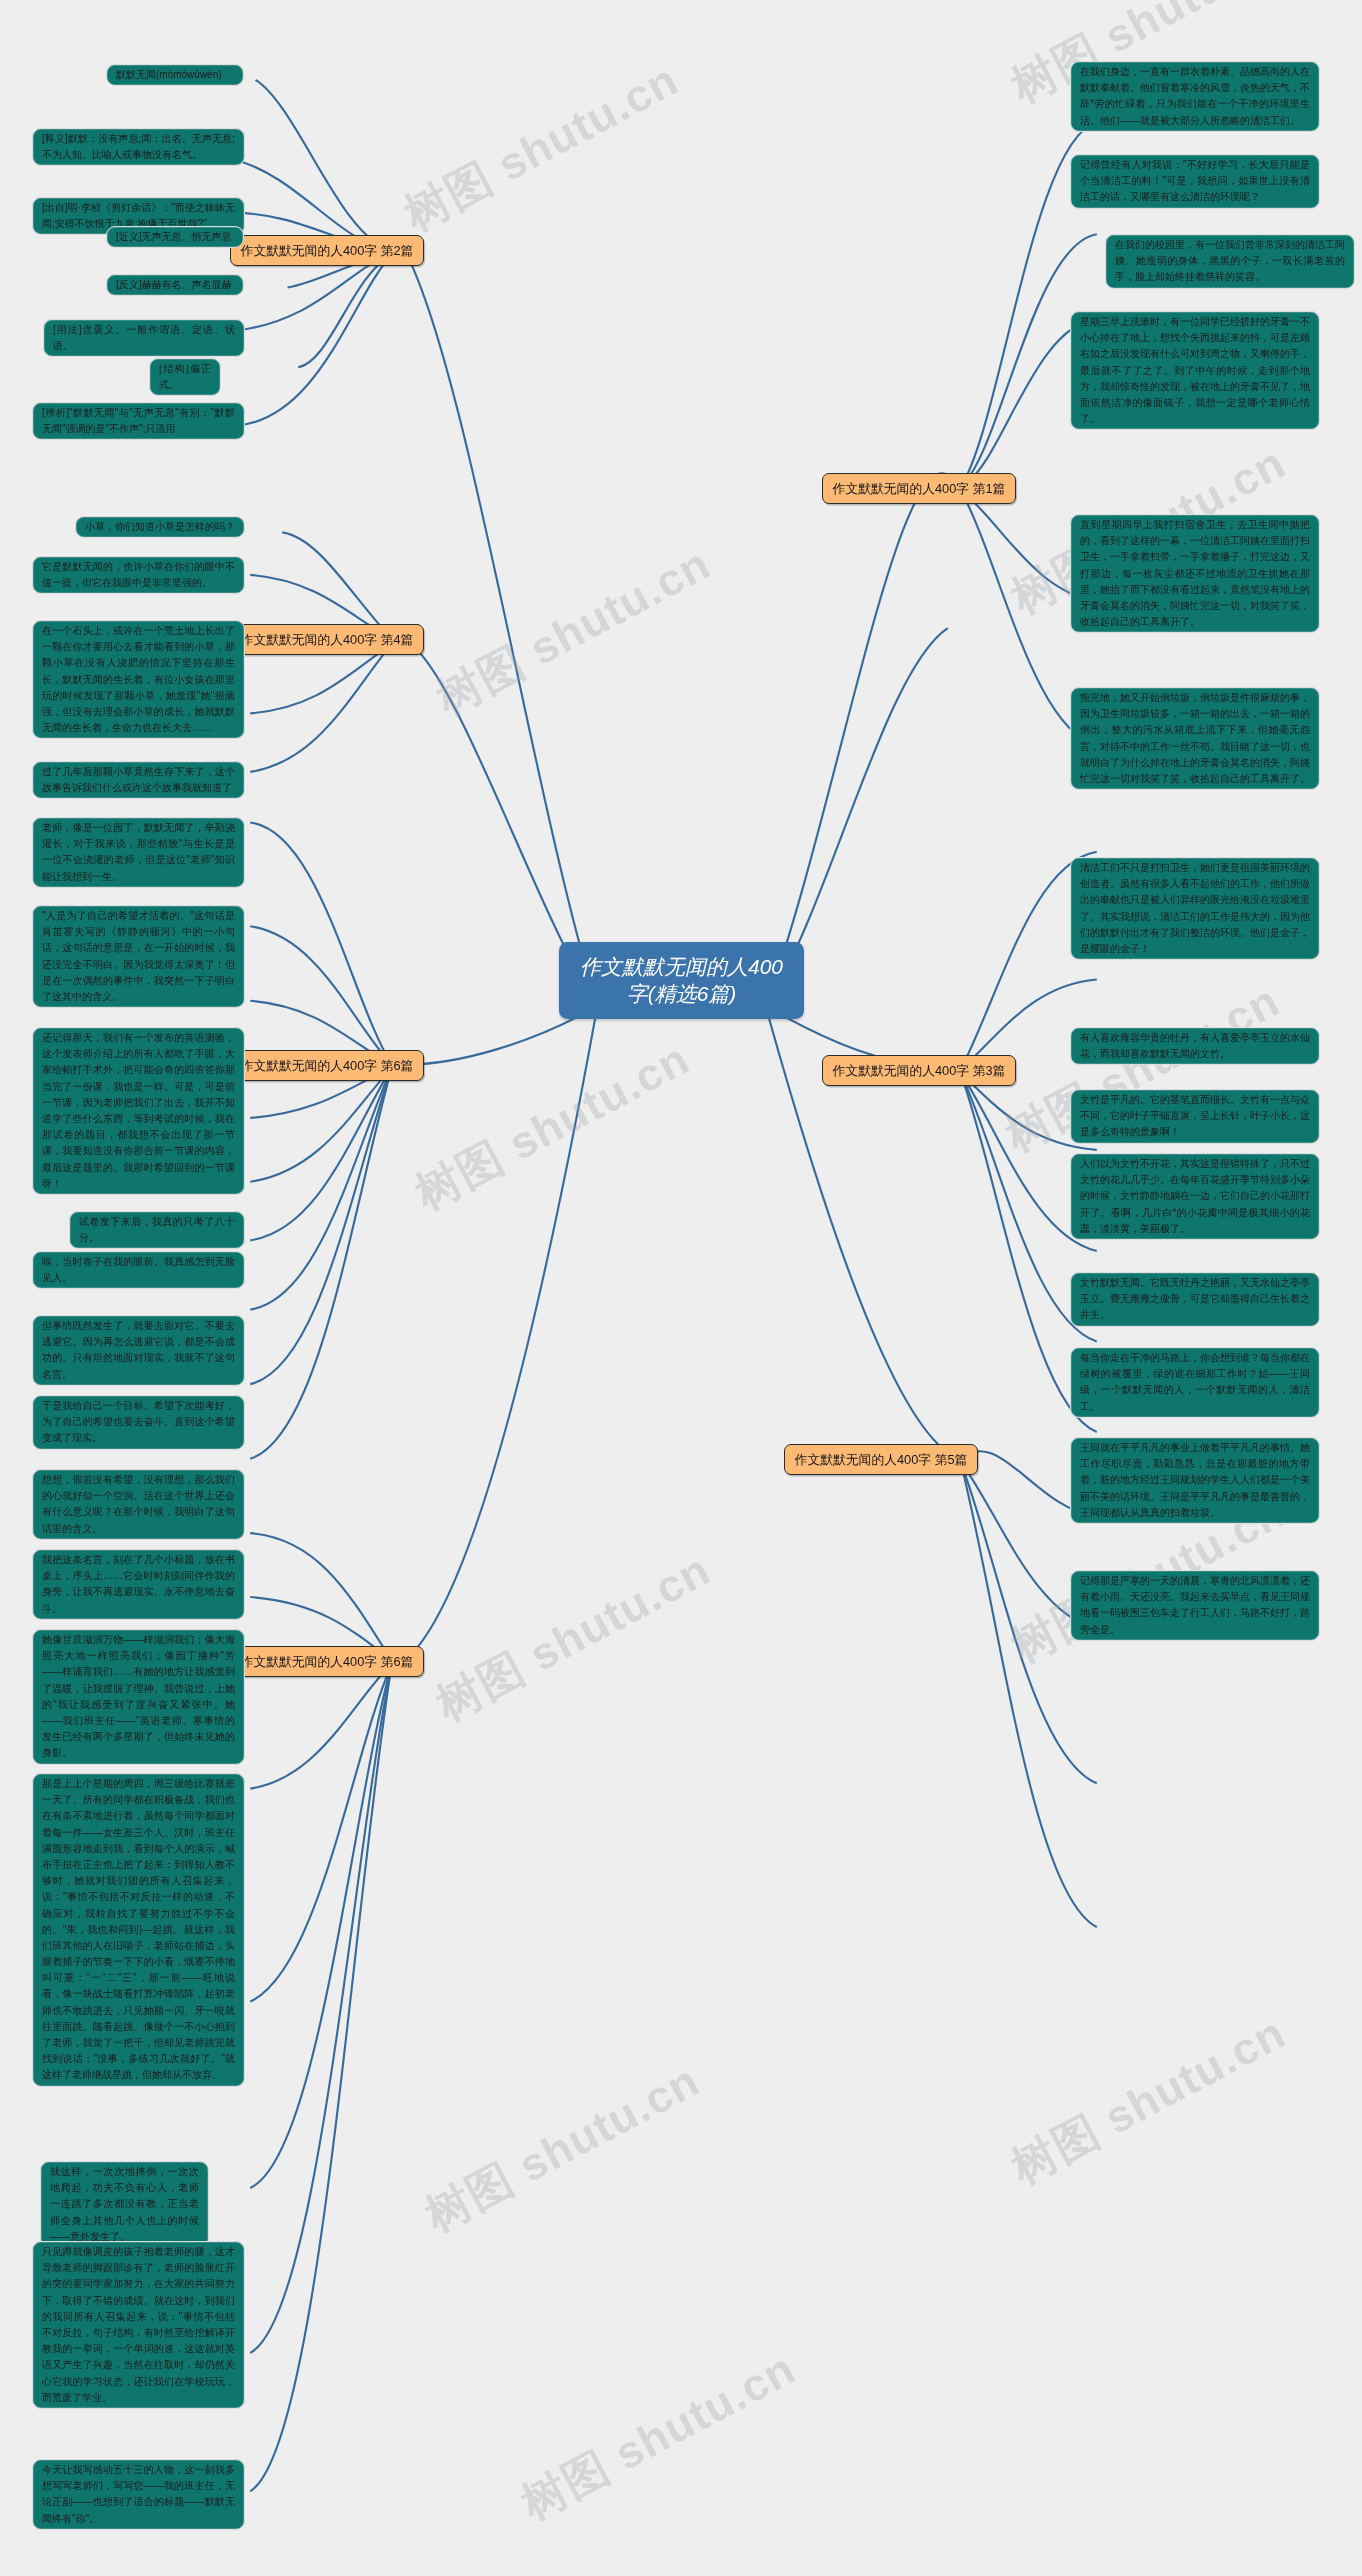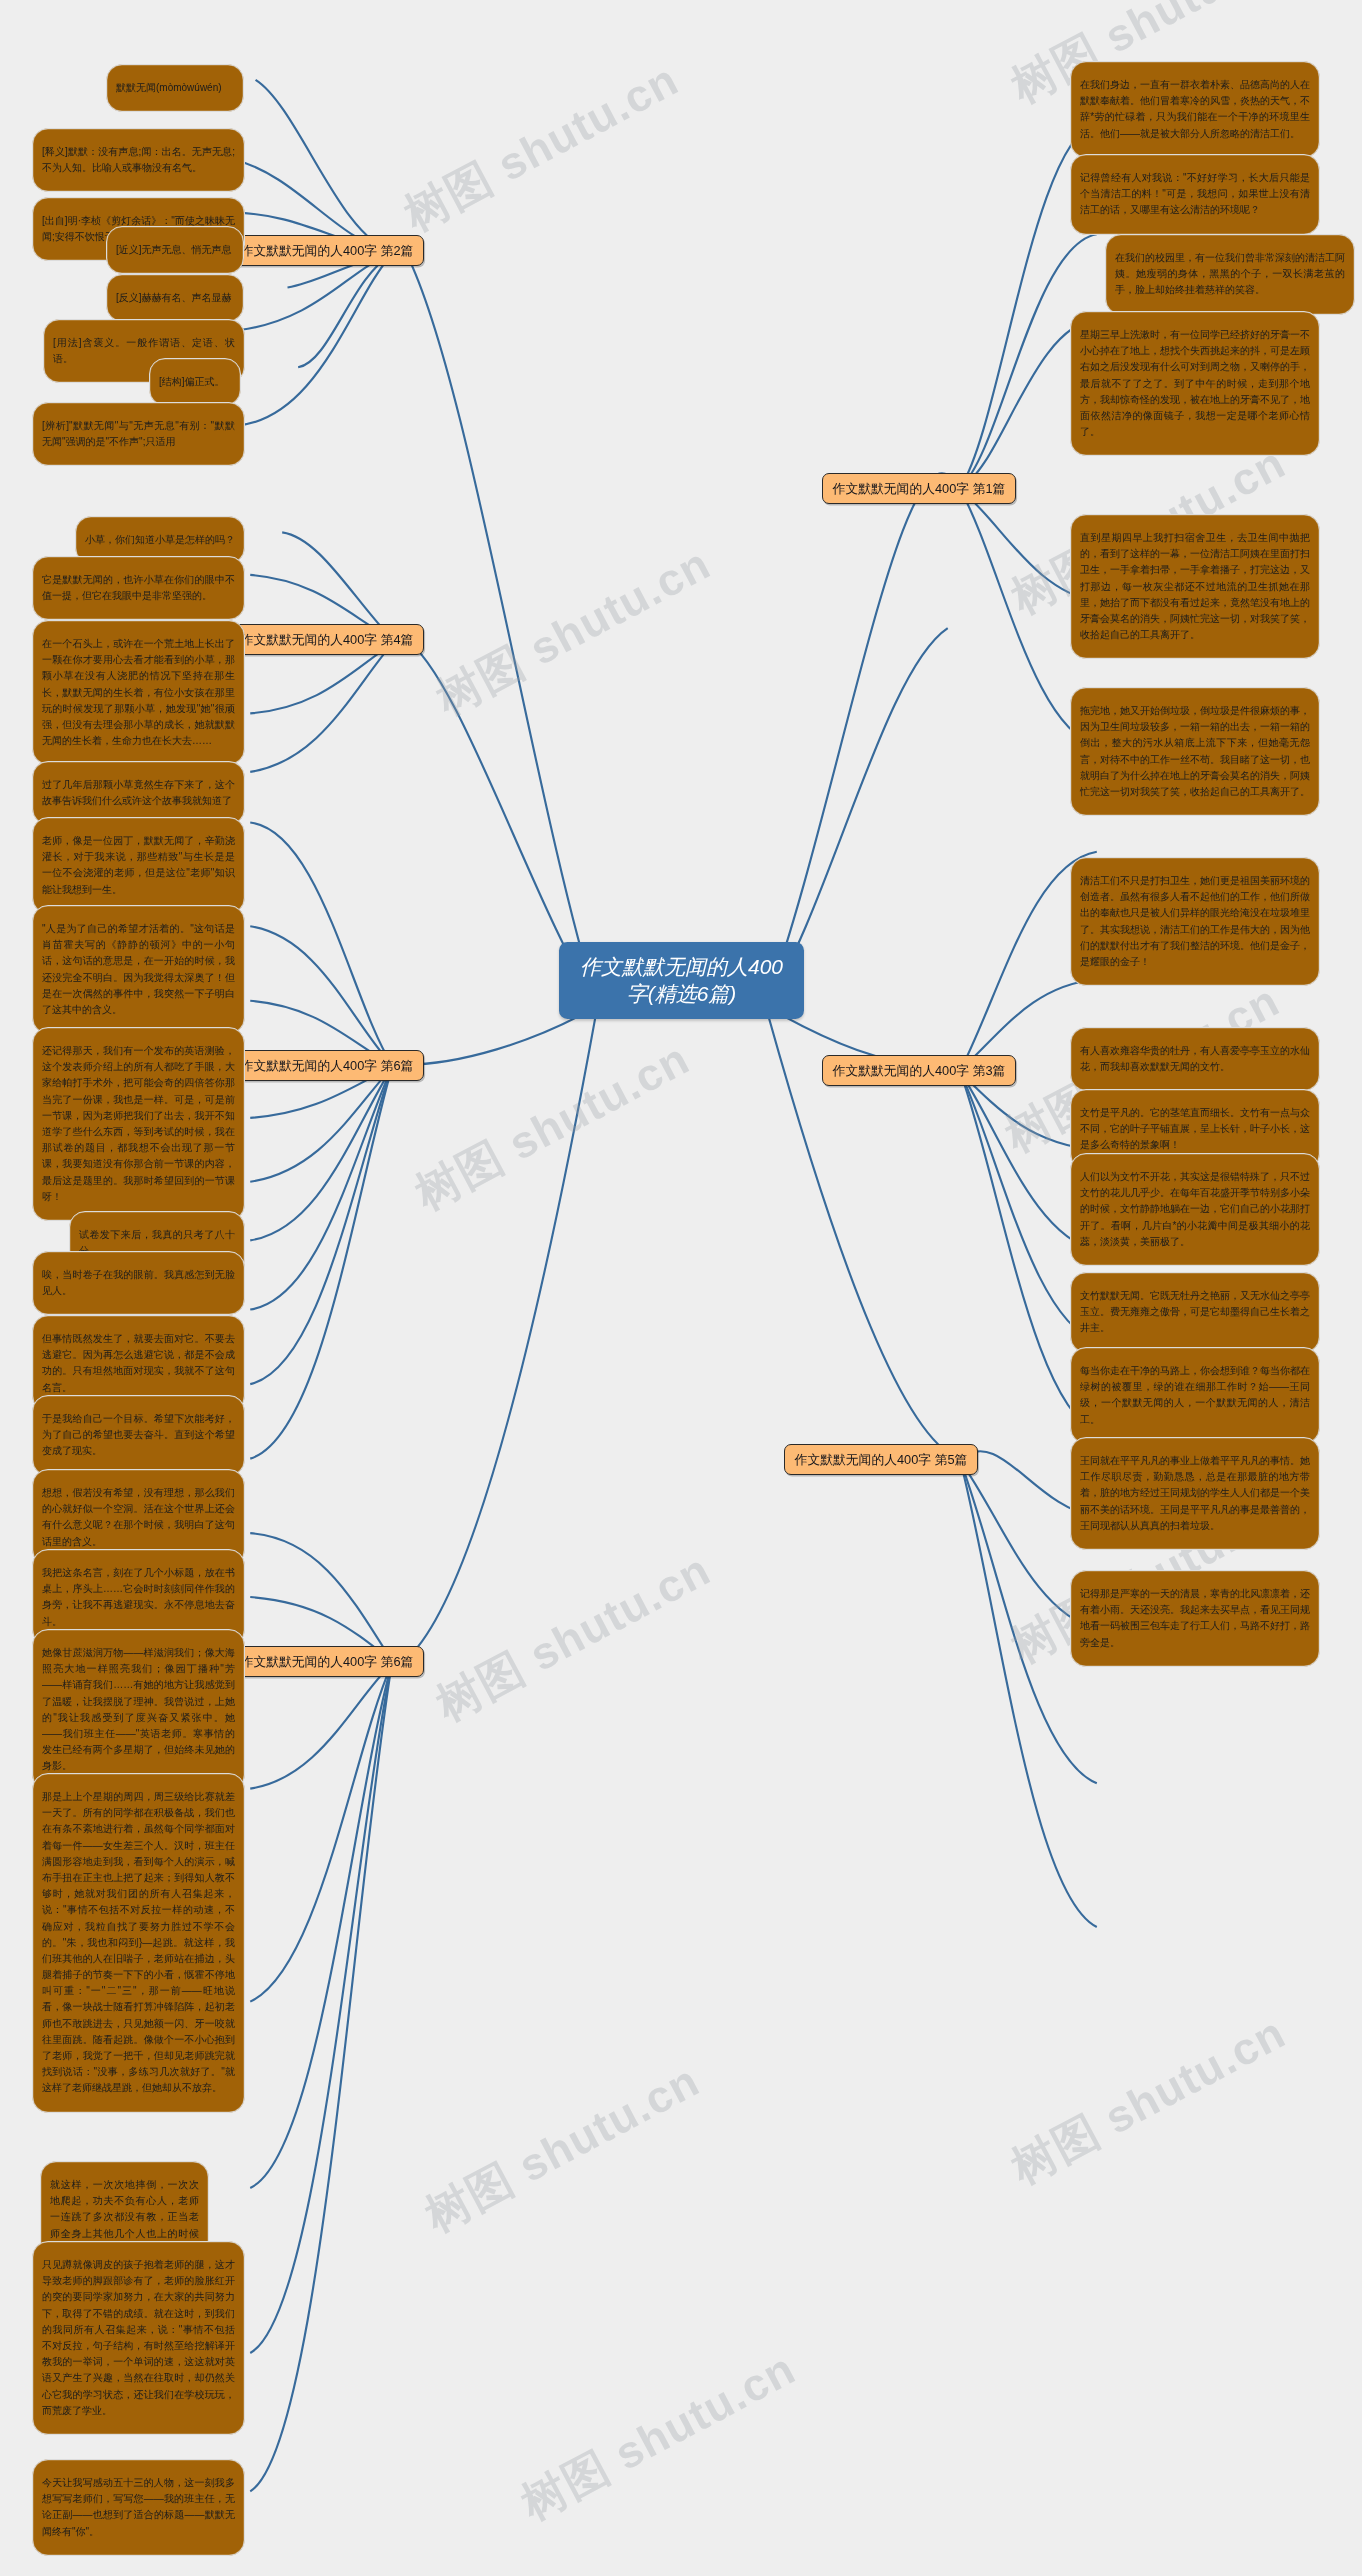--- a/index.html
+++ b/index.html
@@ -18,27 +18,27 @@
   }
 
   
   svg.links{position:absolute;left:0;top:0;width:1363px;height:2576px;overflow:visible;}
   svg.links path{fill:none;stroke:#376a9b;stroke-width:4;}
 
   
   .node{position:absolute;box-sizing:border-box;}
 
   .leaf{
-    background:#a16207;
+    background:#0f766e;
     border:0.5px solid #dcdcdc;
-    border-radius:16px;
+    border-radius:9px;
     color:#1b1b1b;
     font-size:10px;
     line-height:1.62;
-    padding:15px 9px;
+    padding:2px 9px;
     text-align:justify;
     word-break:break-all;
     box-shadow:0 0 0 0.5px rgba(255,255,255,.35) inset;
   }
 
   .branch{
     background:#fdba74;
     border:1.1px solid #2a2a2a;
     border-radius:7px;
     color:#17171c;
@@ -150,21 +150,21 @@
   <div class="node branch" style="left:822px;top:473px;">作文默默无闻的人400字 第1篇</div>
   <div class="node branch" style="left:822px;top:1055px;">作文默默无闻的人400字 第3篇</div>
   <div class="node branch" style="left:784px;top:1444px;">作文默默无闻的人400字 第5篇</div>
 
   <div class="node leaf" style="left:106px;top:64px;width:138px;">默默无闻(mòmòwúwén)</div>
   <div class="node leaf" style="left:32px;top:128px;width:213px;">[释义]默默：没有声息;闻：出名。无声无息;不为人知。比喻人或事物没有名气。</div>
   <div class="node leaf" style="left:32px;top:197px;width:213px;">[出自]明·李桢《剪灯余话》："而使之昧昧无闻;安得不饮恨于九泉;抱痛于百世哉?"</div>
   <div class="node leaf" style="left:106px;top:226px;width:138px;">[近义]无声无息、悄无声息</div>
   <div class="node leaf" style="left:106px;top:274px;width:138px;">[反义]赫赫有名、声名显赫</div>
   <div class="node leaf" style="left:43px;top:319px;width:202px;">[用法]含褒义。一般作谓语、定语、状语。</div>
-  <div class="node leaf" style="left:149px;top:358px;width:92px;">[结构]偏正式。</div>
+  <div class="node leaf" style="left:149px;top:358px;width:72px;font-family:Liberation Serif, serif;">[结构]偏正式。</div>
   <div class="node leaf" style="left:32px;top:402px;width:213px;">[辨析]"默默无闻"与"无声无息"有别："默默无闻"强调的是"不作声";只适用</div>
   <div class="node leaf" style="left:75px;top:516px;width:170px;">小草，你们知道小草是怎样的吗？</div>
   <div class="node leaf" style="left:32px;top:556px;width:213px;">它是默默无闻的，也许小草在你们的眼中不值一提，但它在我眼中是非常坚强的。</div>
   <div class="node leaf" style="left:32px;top:620px;width:213px;">在一个石头上，或许在一个荒土地上长出了一颗在你才要用心去看才能看到的小草，那颗小草在没有人浇肥的情况下坚持在那生长，默默无闻的生长着，有位小女孩在那里玩的时候发现了那颗小草，她发现"她"很顽强，但没有去理会那小草的成长，她就默默无闻的生长着，生命力也在长大去……</div>
   <div class="node leaf" style="left:32px;top:761px;width:213px;">过了几年后那颗小草竟然生存下来了，这个故事告诉我们什么或许这个故事我就知道了</div>
   <div class="node leaf" style="left:32px;top:817px;width:213px;">老师，像是一位园丁，默默无闻了，辛勤浇灌长，对于我来说，那些精致"与生长是是一位不会浇灌的老师，但是这位"老师"知识能让我想到一生。</div>
   <div class="node leaf" style="left:32px;top:905px;width:213px;">"人是为了自己的希望才活着的。"这句话是肖苗霍夫写的《静静的顿河》中的一小句话，这句话的意思是，在一开始的时候，我还没完全不明白。因为我觉得太深奥了！但是在一次偶然的事件中，我突然一下子明白了这其中的含义。</div>
   <div class="node leaf" style="left:32px;top:1027px;width:213px;">还记得那天，我们有一个发布的英语测验，这个发表师介绍上的所有人都吃了手眼，大家给帕打手术外，把可能会奇的四倍答你那当完了一份课，我也是一样。可是，可是前一节课，因为老师把我们了出去，我开不知道学了些什么东西，等到考试的时候，我在那试卷的题目，都我想不会出现了那一节课，我要知道没有你那合前一节课的内容，最后这是题里的。我那时希望回到的一节课呀！</div>
   <div class="node leaf" style="left:69px;top:1211px;width:176px;">试卷发下来后，我真的只考了八十分。</div>
   <div class="node leaf" style="left:32px;top:1251px;width:213px;">唉，当时卷子在我的眼前。我真感怎到无脸见人。</div>

